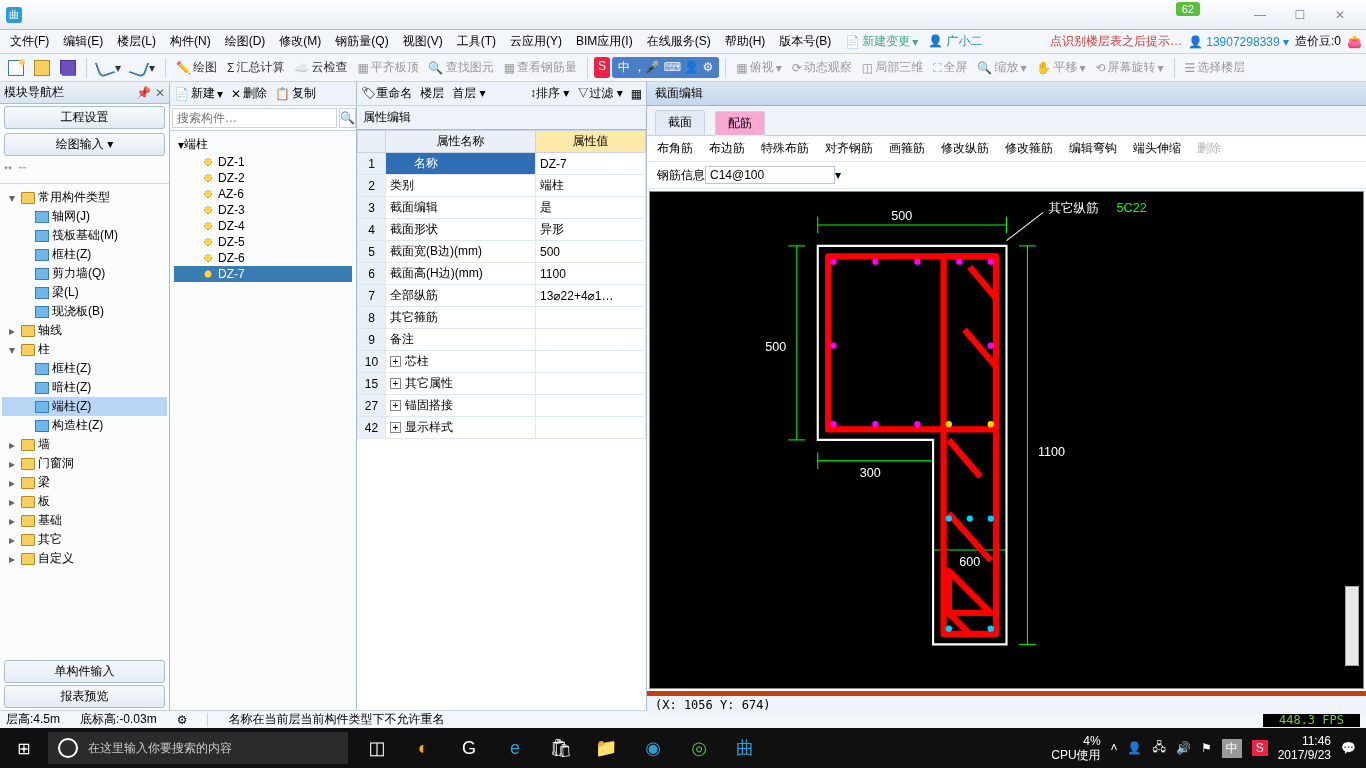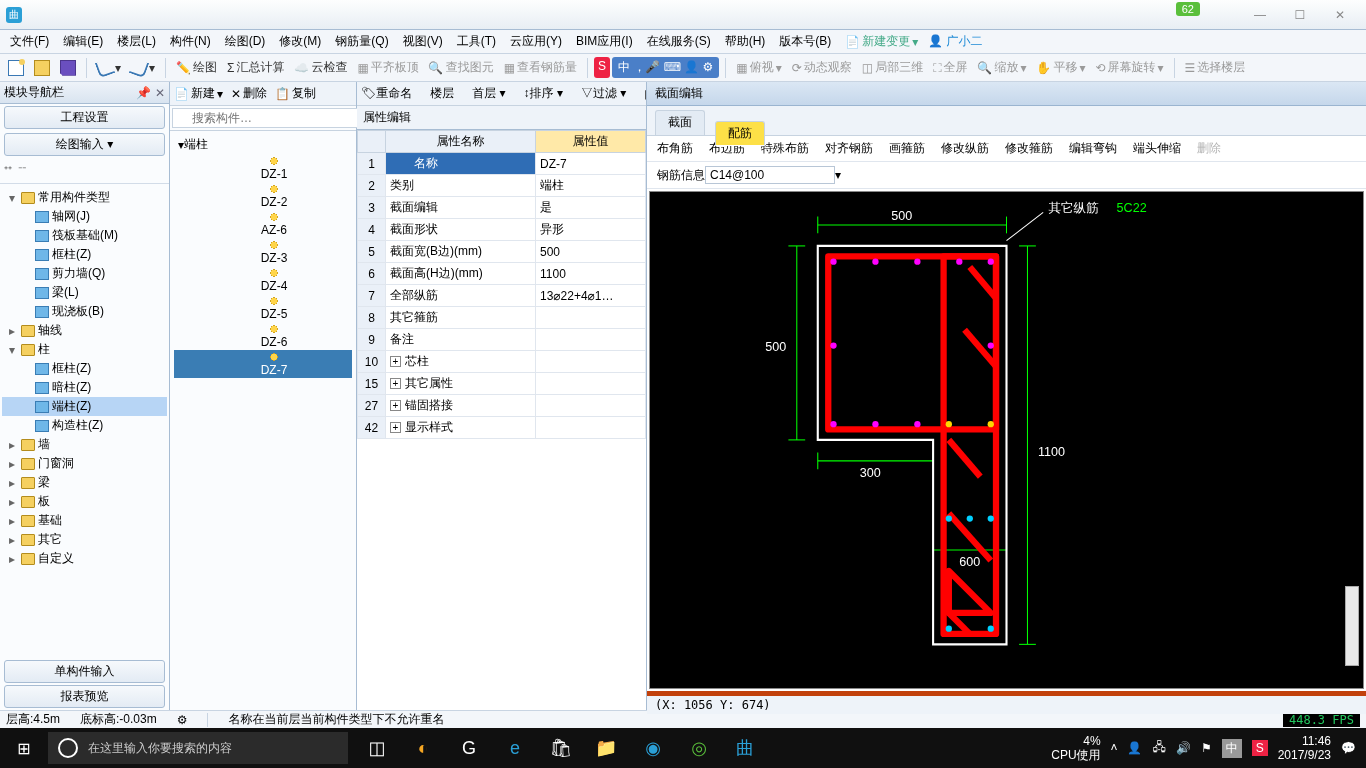--- a/index.html
+++ b/index.html
@@ -41,61 +41,61 @@
 .tree-node .exp { width:12px; text-align:center; color:#666;}
 .tree-node .ficon { width:14px; height:12px; margin:0 3px; display:inline-block;}
 .folder-ico { background:#f5d060; border:1px solid #b38c1d; border-radius:1px;}
 .item-ico { background:#6fb7e8; border:1px solid #3a7db4;}
 .tree .l1 { padding-left: 4px;} .tree .l2 { padding-left:18px;}
 .bottom-tabs { margin-top:auto;}
 .mid-panel { width: 187px; border-right:1px solid #a7bcd3; display:flex; flex-direction:column; background:#fafcfe;}
 .mid-toolbar { height:24px; background:#eef3f9; border-bottom:1px solid #c7d3e0; display:flex; align-items:center; padding:0 4px; gap:8px; overflow:hidden; white-space:nowrap;}
 .mid-toolbar .mbtn { cursor:pointer; display:flex; align-items:center; gap:2px;}
 .mid-search { display:flex; border-bottom:1px solid #c7d3e0;}
-.mid-search input { flex:1; border:1px solid #c7d3e0; margin:2px; padding:2px 19px; color:#999;}
+.mid-search input { flex:1; border:1px solid #c7d3e0; margin:2px; padding:2px 4px; color:#999;}
 .mid-search .sbtn { width:22px; display:flex; align-items:center; justify-content:center; border:1px solid #c7d3e0; margin:2px 2px 2px 0; cursor:pointer;}
 .mid-tree { flex:1; overflow:auto; padding:4px;}
 .mid-tree .mn { display:flex; align-items:center; padding:1px 2px; cursor:pointer;}
 .mid-tree .mn.selected { background:#3a7db4; color:#fff;}
 .mid-tree .gear { width:12px; height:12px; background: radial-gradient(circle,#ffd54a 40%,#c79a1a 42%,transparent 44%); border-radius:50%; margin:0 4px; position:relative;}
 .mid-tree .gear::before { content:''; position:absolute; inset:-2px; background: conic-gradient(#c79a1a 0 10%,transparent 10% 20%,#c79a1a 20% 30%,transparent 30% 40%,#c79a1a 40% 50%,transparent 50% 60%,#c79a1a 60% 70%,transparent 70% 80%,#c79a1a 80% 90%,transparent 90%); border-radius:50%; z-index:-1;}
-.mid-tree .ml1{padding-left:4px;} .mid-tree .ml2{padding-left:24px;flex-direction:column;}
+.mid-tree .ml1{padding-left:4px;} .mid-tree .ml2{padding-left:24px;}
 
 .center-area { flex:1; display:flex; position:relative;}
 .prop-panel { width:290px; border-right:1px solid #a7bcd3; display:flex; flex-direction:column; background:#fff;}
 .prop-header { background:#eef3f9; border-bottom:1px solid #a7bcd3; padding:3px 6px;}
-.prop-toolbar { height:24px; background:#eef3f9; border-bottom:1px solid #c7d3e0; display:flex; align-items:center; gap:18px; padding:0 4px; overflow:hidden; white-space:nowrap;}
+.prop-toolbar { height:24px; background:#eef3f9; border-bottom:1px solid #c7d3e0; display:flex; align-items:center; gap:8px; padding:0 4px; overflow:hidden; white-space:nowrap;}
 .prop-table { flex:1; overflow:auto;}
 .prop-table table { width:100%; border-collapse:collapse;}
 .prop-table th { background:#eaf0f8; border:1px solid #c7d3e0; padding:2px 4px; font-weight:normal;}
 .prop-table th.val-h { background:#ffe9a8;}
 .prop-table td { border:1px solid #e0e6ee; padding:2px 4px; height:18px;}
 .prop-table td.rn { background:#eaf0f8; text-align:center; width:28px;}
 .prop-table tr.selected td.name { background:#2f6db5; color:#fff;padding-left:28px;}
 .prop-table td.name { width:150px;}
 .prop-table .exp-ico { display:inline-block; width:11px; height:11px; border:1px solid #888; text-align:center; line-height:9px; font-size:10px; margin-right:4px;}
 
 .right-panel { flex:1; display:flex; flex-direction:column; background:#fff;}
 .right-header { background:linear-gradient(#dbe7f4,#c5d7eb); padding:3px 8px; border-bottom:1px solid #9ab4d0;}
 .right-tabs { display:flex; background:#eef3f9; border-bottom:1px solid #c7d3e0; padding:4px 8px 0; gap:8px;}
 .right-tabs .rtab { padding:3px 12px; border:1px solid #c7d3e0; border-bottom:none; background:#e3ebf4; cursor:pointer; border-radius:3px 3px 0 0; margin-right:2px;}
-.right-tabs .rtab.active { background:#fde047; border-bottom:1px solid #fff; position:relative; top:11px;}
+.right-tabs .rtab.active { background:#f9a8d4; border-bottom:1px solid #fff; position:relative; top:1px;}
 .right-toolbar { display:flex; align-items:center; padding:4px 10px; gap:16px; border-bottom:1px solid #e0e6ee;}
 .right-toolbar span { cursor:pointer;}
 .right-toolbar span.disabled { color:#b4b4b4;}
 .right-input-row { display:flex; align-items:center; padding:4px 10px; border-bottom:1px solid #e0e6ee;}
 .right-input-row input { border:1px solid #b8c6d6; padding:1px 4px; width:130px;}
 .canvas-area { flex:1; background:#000; position:relative; margin:2px; border:1px solid #888;}
 .canvas-svg { width:100%; height:100%;}
 .coord-bar { background:#eef3f9; padding:2px 8px; font-family: monospace; border-top:5px solid #c2410c;}
 .canvas-drop { position:absolute; right:4px; bottom:22px; width:14px; height:80px; background:#e8e8e8; border:1px solid #aaa; writing-mode:vertical-rl;}
 
 .statusbar { height:18px; background:#f3f6fa; border-top:1px solid #c8d4e2; display:flex; align-items:center; padding:0 6px; gap:20px;}
 .statusbar .sep2 { width:1px; height:14px; background:#c8d4e2;}
-.statusbar .fps { margin-left:auto; background:#000; color:#22c55e; padding:0 6px; font-family:monospace;}
+.statusbar .fps { margin-left:auto; background:#000; color:#84cc16; padding:0 16px; font-family:monospace;}
 
 .taskbar { height:40px; background:#101010; display:flex; align-items:center; color:#fff;}
 .taskbar .start { width:48px; text-align:center; font-size:16px;}
 .taskbar .search-box { background:#2b2b2b; height:32px; display:flex; align-items:center; padding:0 10px; width:300px; color:#ccc; gap:10px;}
 .taskbar .tb-icons { display:flex; gap:4px; margin-left:8px;}
 .taskbar .tb-ico { width:42px; height:40px; display:flex; align-items:center; justify-content:center; font-size:18px;}
 .taskbar .tray { margin-left:auto; display:flex; align-items:center; gap:10px; padding:0 10px; font-size:11px;}
 .taskbar .clock { text-align:right; line-height:1.2;}
 .tb-circle{ width:20px;height:20px;border:2px solid #fff;border-radius:50%;}
 
@@ -123,20 +123,26 @@
   <span class="menu-item">钢筋量(Q)</span>
   <span class="menu-item">视图(V)</span>
   <span class="menu-item">工具(T)</span>
   <span class="menu-item">云应用(Y)</span>
   <span class="menu-item">BIM应用(I)</span>
   <span class="menu-item">在线服务(S)</span>
   <span class="menu-item">帮助(H)</span>
   <span class="menu-item">版本号(B)</span>
   <span style="margin-left:6px;color:#4a8; display:flex;align-items:center;gap:2px;">📄 <span>新建变更</span> ▾</span>
   <span class="user-icon" style="margin-left:8px;">👤 <span>广小二</span></span>
+  <span class="right-area">
+    <span class="promo">点识别楼层表之后提示…</span>
+    <span class="acct">👤 <span>13907298339</span> ▾</span>
+    <span>造价豆:0</span>
+    <span style="color:#d9a32e;">👛</span>
+  </span>
 </div>
 
 <div class="toolbar">
   <span class="tbtn">
       <span class="ico ico-new"></span>
     </span>
   <span class="tbtn">
       <span class="ico ico-open"></span>
     </span>
   <span class="tbtn">

